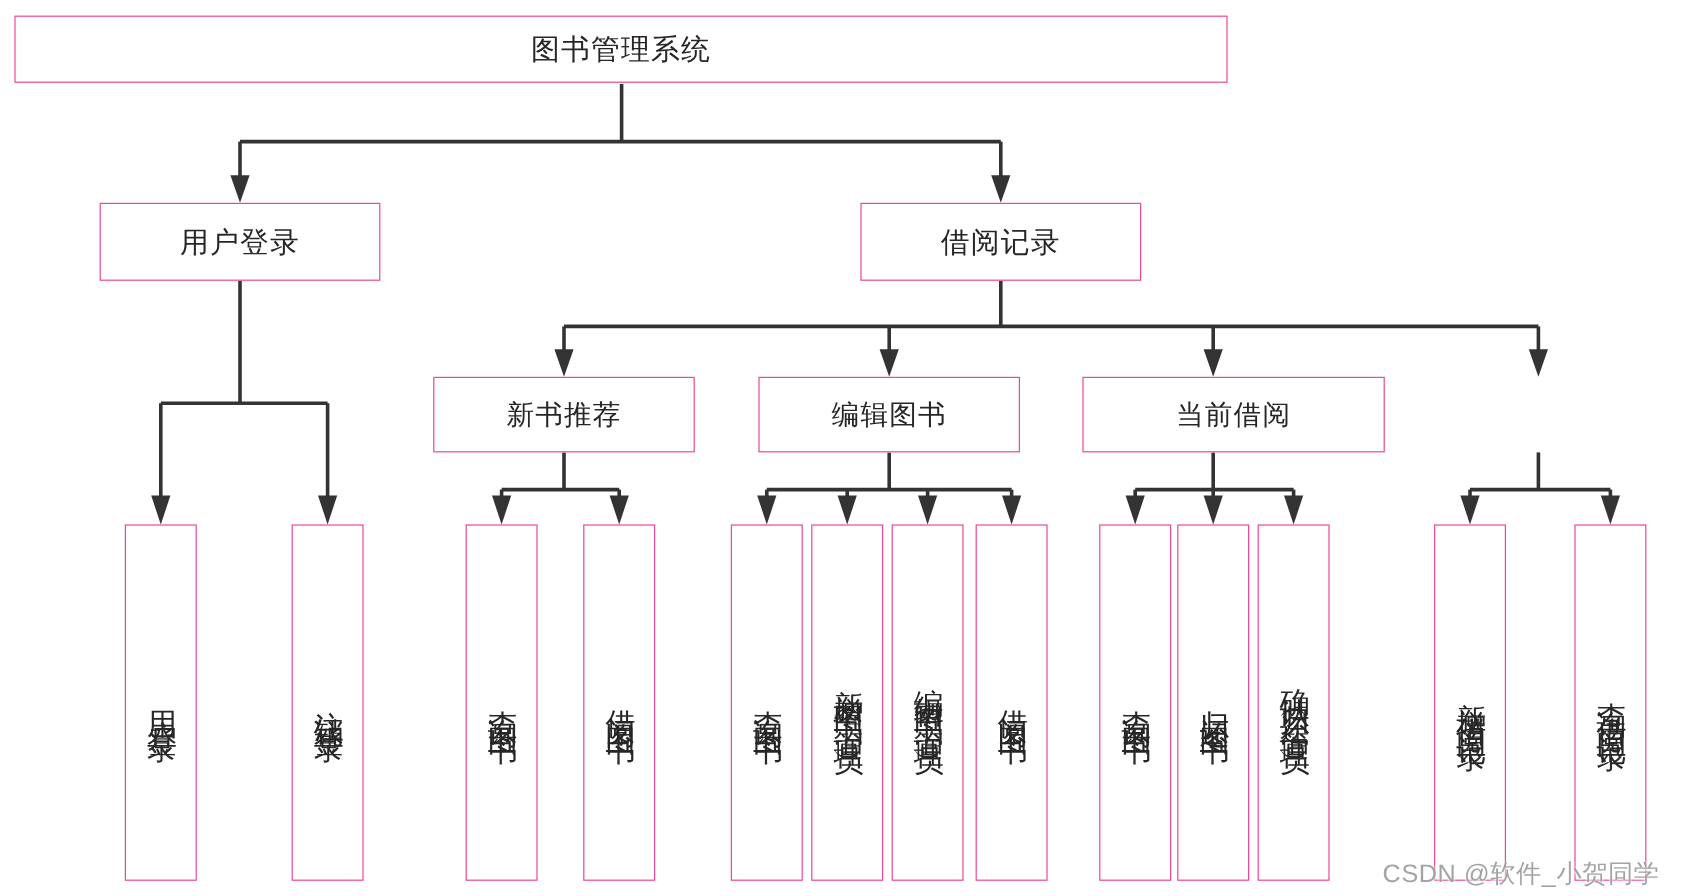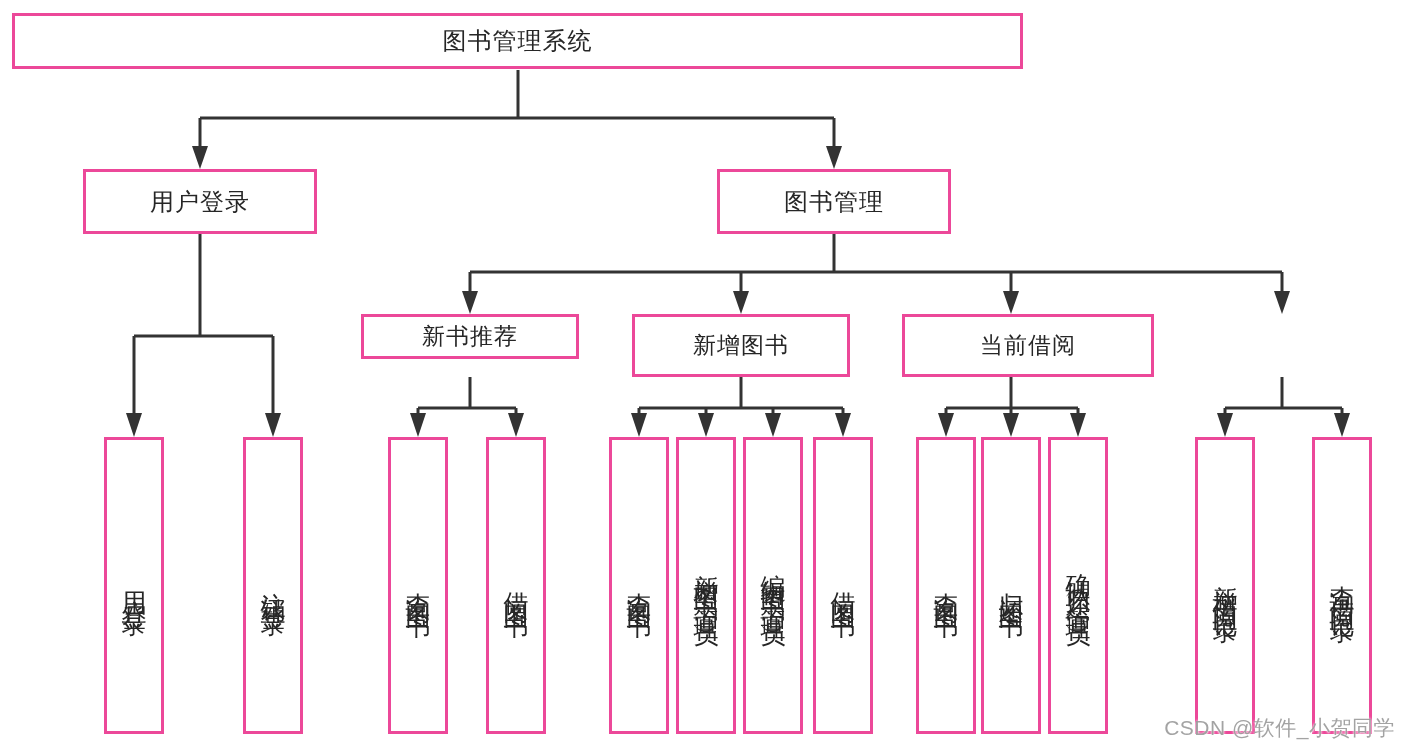--- a/index.html
+++ b/index.html
@@ -5,32 +5,32 @@
   html,body{margin:0;padding:0;background:#ffffff;}
   .stage{
     position:relative;width:1405px;height:747px;background:#ffffff;overflow:hidden;
     font-family:"Liberation Sans",sans-serif;color:#262626;
   }
   .connectors{position:absolute;left:0;top:0;z-index:1;}
   .connectors line{stroke:#333333;stroke-width:3;}
   .connectors polygon{fill:#333333;stroke:none;}
   .node{
     position:absolute;z-index:2;box-sizing:border-box;
-    background:#ffffff;border:3px solid #ec4899;
+    background:#ffffff;border:1px solid #ec4899;
     display:flex;align-items:center;justify-content:center;
   }
   .hbox{font-size:24px;letter-spacing:1px;}
   .hbox.l3{font-size:23px;}
   .vbox{width:60px;height:297px;}
   .vbox span{
     writing-mode:vertical-rl;text-orientation:mixed;
     font-size:25px;letter-spacing:7px;line-height:1;white-space:nowrap;
   }
   .watermark{
-    position:absolute;right:10px;bottom:5px;z-index:3;
+    position:absolute;right:22px;bottom:5px;z-index:3;
     font-size:21px;letter-spacing:0.5px;color:rgba(150,150,150,0.88);
     text-shadow:0 0 3px rgba(255,255,255,0.95),0 1px 2px rgba(255,255,255,0.9);
     margin-top:20px;
   }
 </style>
 </head>
 <body>
 
 <div class="stage">
 
@@ -97,28 +97,28 @@
   </svg>
 
   <div class="node hbox" style="left:12px;top:13px;width:1011px;height:56px;">
     <span>图书管理系统</span>
   </div>
 
   <div class="node hbox" style="left:83px;top:169px;width:234px;height:65px;">
     <span>用户登录</span>
   </div>
   <div class="node hbox" style="left:717px;top:169px;width:234px;height:65px;">
-    <span>图书管理</span>
+    <span>借阅记录</span>
   </div>
 
-  <div class="node hbox l3" style="left:361px;top:314px;width:218px;height:45px;">
+  <div class="node hbox l3" style="left:361px;top:314px;width:218px;height:63px;">
     <span>新书推荐</span>
   </div>
   <div class="node hbox l3" style="left:632px;top:314px;width:218px;height:63px;">
-    <span>新增图书</span>
+    <span>编辑图书</span>
   </div>
   <div class="node hbox l3" style="left:902px;top:314px;width:252px;height:63px;">
     <span>当前借阅</span>
   </div>
 
   <div class="node vbox" style="left:104px;top:437px;">
     <span>用户登录</span>
   </div>
   <div class="node vbox" style="left:243px;top:437px;">
     <span>注销登录</span>

